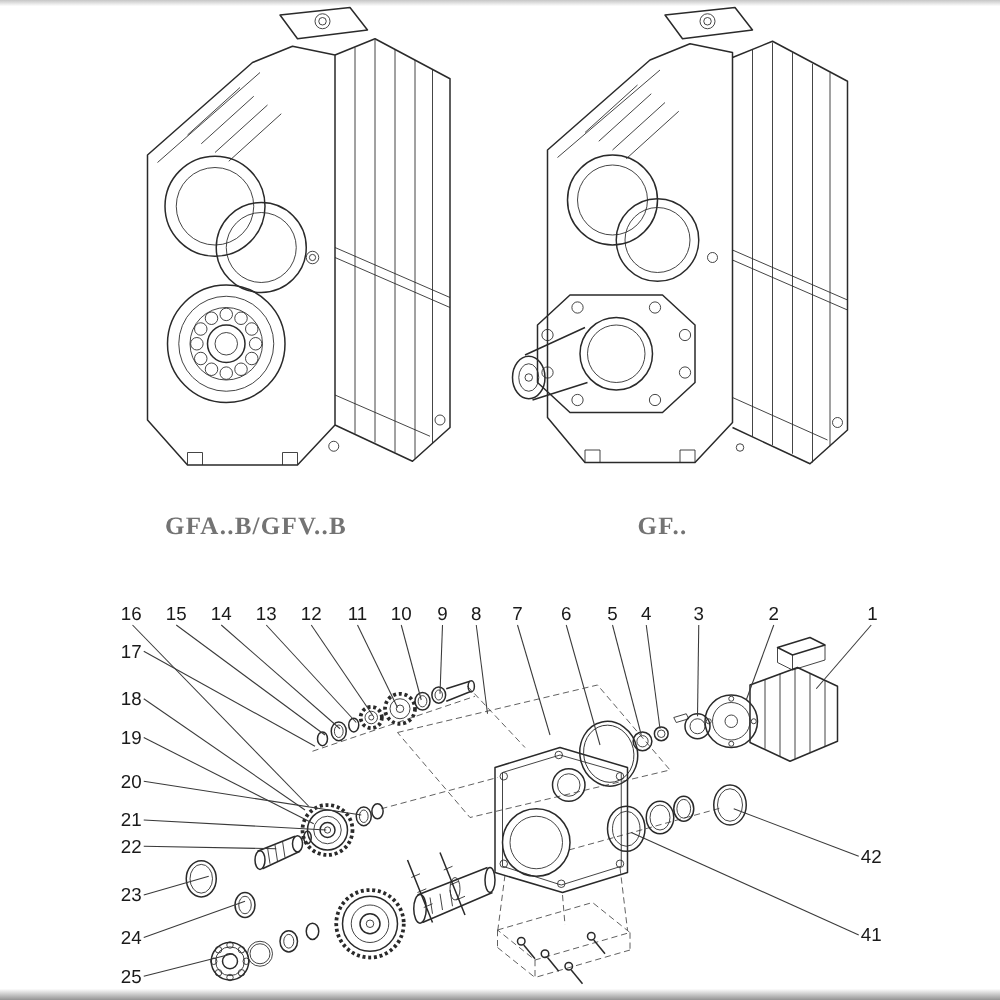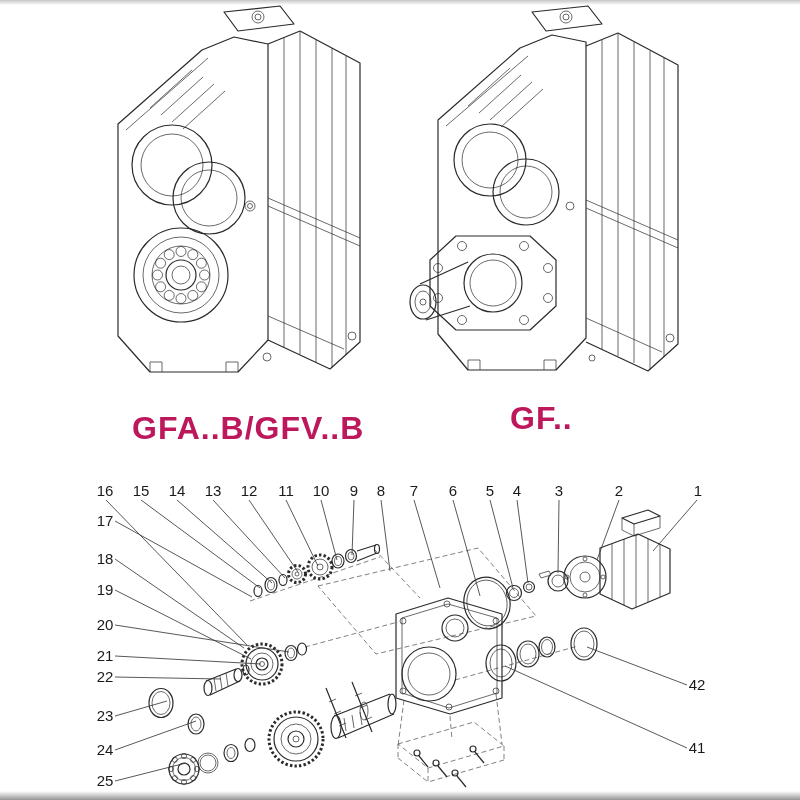--- a/index.html
+++ b/index.html
@@ -6,25 +6,25 @@
   body{
     width:800px;height:800px;position:relative;background:#fff;
     font-family:"Liberation Sans",sans-serif;overflow:hidden;
   }
   .edge-top{position:absolute;left:0;top:0;width:800px;height:5px;
     background:linear-gradient(180deg,#c6c6c6,#ffffff);}
   .edge-bottom{position:absolute;left:0;bottom:0;width:800px;height:9px;
     background:linear-gradient(180deg,#ffffff,#949494);}
   svg.canvas{position:absolute;left:0;top:0}
   .model-label{
-    position:absolute;font-family:Liberation Sans, sans-serif;font-weight:700;
-    font-size:32px;color:#be185d;letter-spacing:1px;white-space:nowrap;
+    position:absolute;font-family:Liberation Serif, serif;font-weight:700;
+    font-size:20px;color:#737373;letter-spacing:1px;white-space:nowrap;
   }
   #label-left{left:132px;top:410px}
-  #label-right{left:510px;top:400px}
+  #label-right{left:510px;top:410px}
   .ln{stroke:#2a2a2a;fill:none;stroke-width:1.2;stroke-linejoin:round}
   .thin{stroke:#2a2a2a;fill:none;stroke-width:0.7}
   .dash{stroke:#4a4a4a;fill:none;stroke-width:0.7;stroke-dasharray:5 3}
   .gear{stroke:#2a2a2a;fill:none;stroke-width:3;stroke-dasharray:2.4 2.2}
   .leader{stroke:#3a3a3a;fill:none;stroke-width:0.85}
   .callout{font-family:"Liberation Sans",sans-serif;font-size:15px;fill:#1a1a1a}
 </style>
 </head>
 <body>
 

